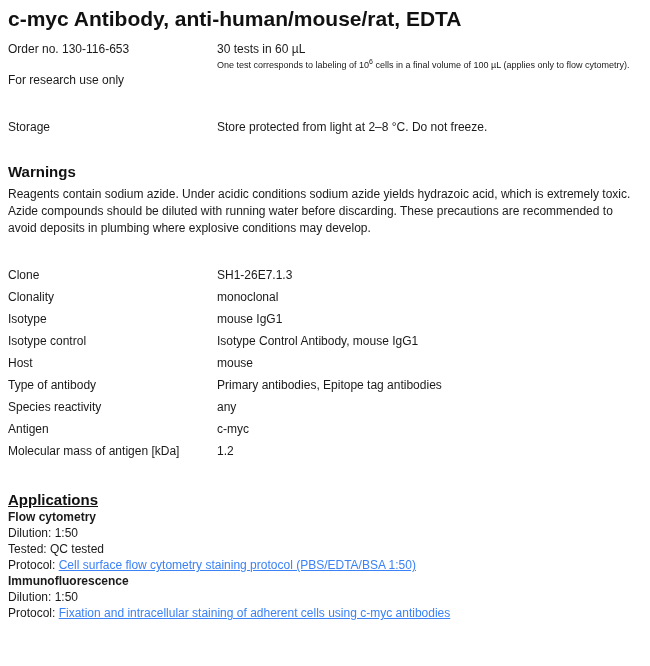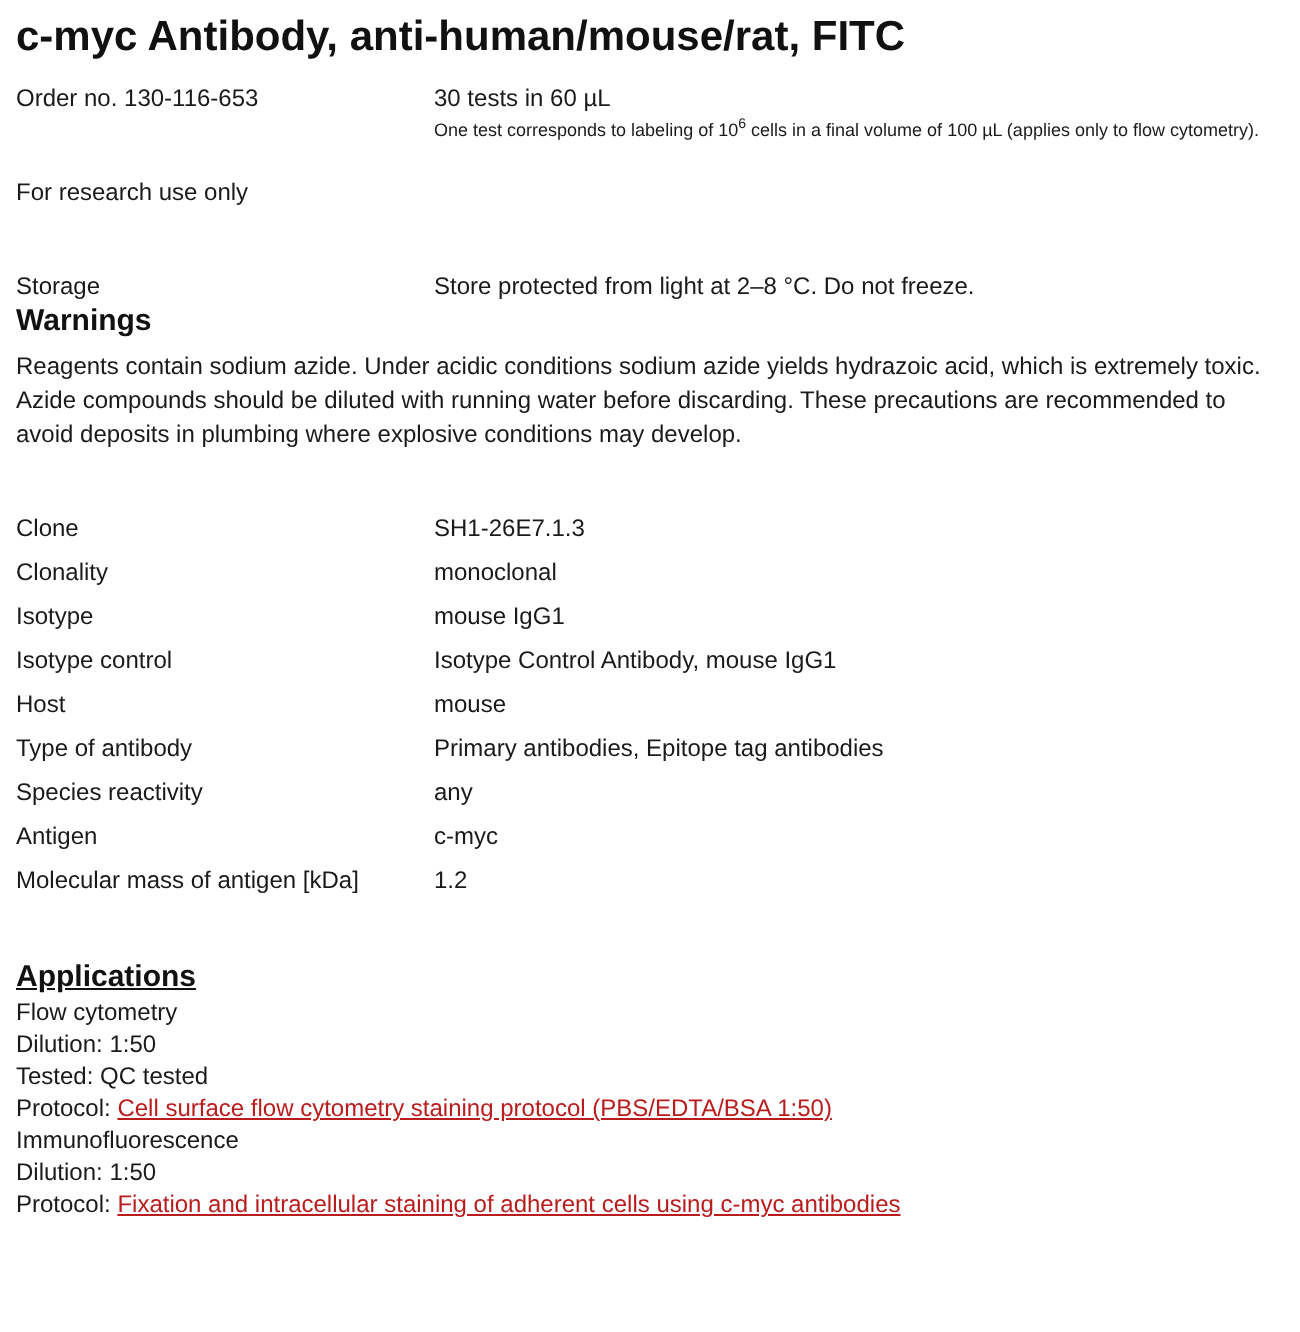--- a/index.html
+++ b/index.html
@@ -26,49 +26,49 @@
     align-items: start;
   }
   .order-row { margin-top: 10px; line-height: 15px; }
   .pack-note {
     font-size: 9px;
     line-height: 12px;
     margin-top: 2px;
     color: #1a1a1a;
   }
   .pack-note sup { font-size: 7px; vertical-align: super; line-height: 0; }
-  .research-note { margin-top: 18px; line-height: 15px; }
+  .research-note { margin-top: 2px; line-height: 15px; }
   .storage-row { margin-top: 32px; line-height: 15px; }
   .bold-label { font-weight: normal; }
   h2.section-heading {
     font-size: 15px;
     font-weight: bold;
     line-height: 19px;
     color: #111;
   }
-  .warnings-heading { }
+  .warnings-heading { margin-top: 27px; }
   .warnings-text {
     margin-top: 5px;
     line-height: 17px;
     max-width: 634px;
   }
   .details-table { margin-top: 27px; }
   .details-table .pair-row { line-height: 22px; }
   .applications-heading { margin-top: 28px; text-decoration: underline; }
-  .app-block .app-name { font-weight: normal; line-height: 16px; }
+  .app-block .app-name { font-weight: bold; line-height: 16px; }
   .app-line { line-height: 16px; }
   a.protocol-link {
-    color: #b91c1c;
+    color: #3b82f6;
     cursor: pointer;
   }
 </style>
 </head>
 <body>
 
-<h1 class="title">c-myc Antibody, anti-human/mouse/rat, FITC</h1>
+<h1 class="title">c-myc Antibody, anti-human/mouse/rat, EDTA</h1>
 
 <div class="pair-row order-row">
   <div>Order no. 130-116-653</div>
   <div>
     <div>30 tests in 60 µL</div>
     <div class="pack-note"><span>One test corresponds to labeling of 10</span><sup>6</sup><span> cells in a final volume of 100 µL (applies only to flow cytometry).</span></div>
   </div>
 </div>
 
 <div class="research-note">For research use only</div>

